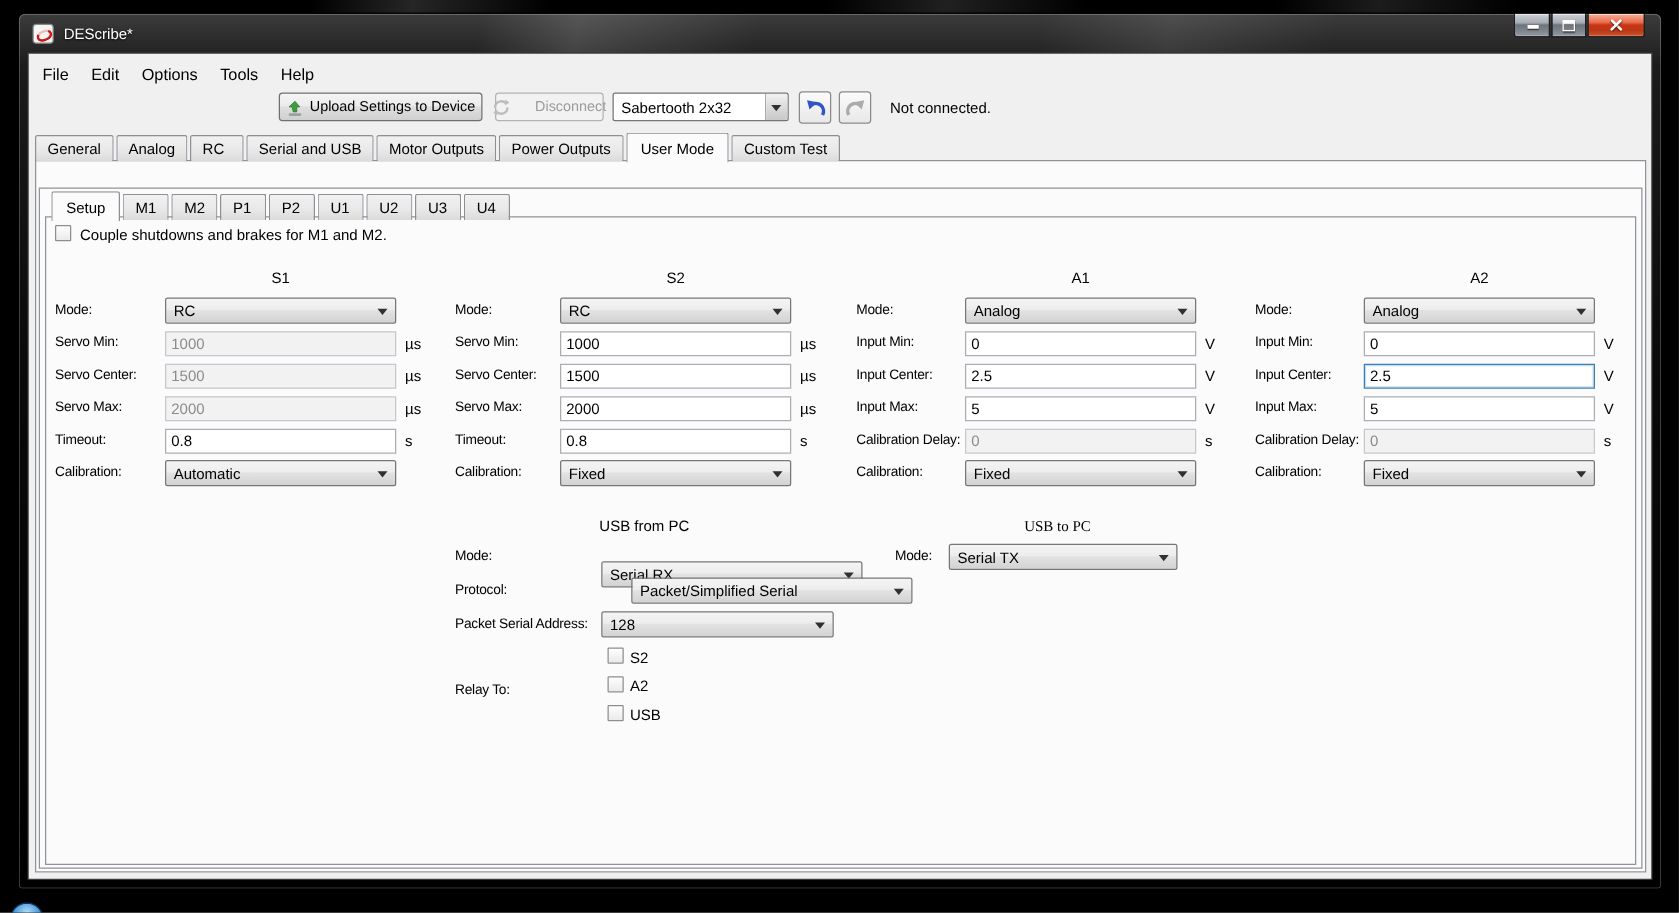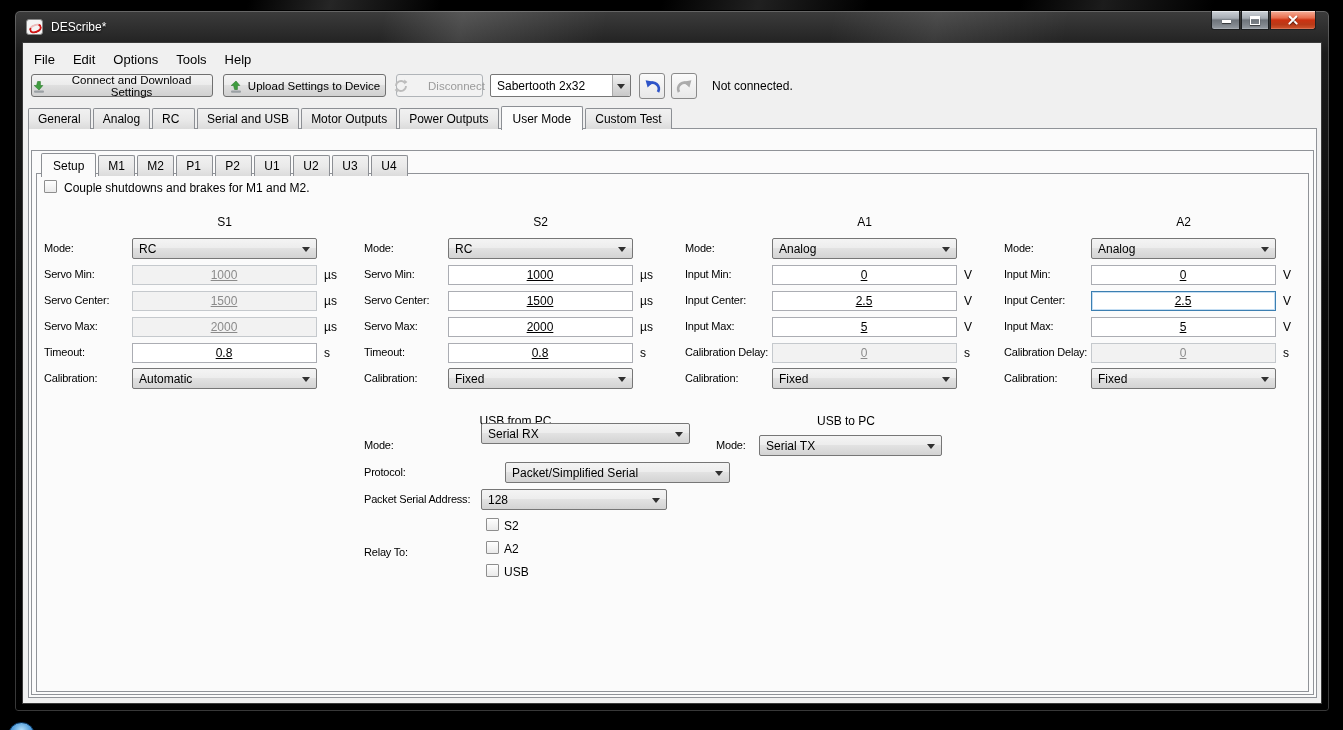--- a/index.html
+++ b/index.html
@@ -70,21 +70,21 @@
   .combo-arrow { position:absolute; right:6px; top:50%; margin-top:-2px; width:0; height:0;
     border-left:4px solid transparent; border-right:4px solid transparent; border-top:5px solid #303030; }
   .combo.device { left:467px; top:7px; width:141px; height:23px; background:#fff; }
   .combo.device .combo-arrow { right:5px; }
   .combo.device::after { content:""; position:absolute; right:0; top:0; bottom:0; width:17px;
     background:linear-gradient(180deg,#f2f2f2,#dcdcdc 50%,#c8c8c8); border-left:1px solid #a9a9a9; border-radius:0 2px 2px 0; }
   .combo.device .combo-arrow { z-index:2; }
 
   
   .textbox { position:absolute; height:20px; border:1px solid #abadb3; background:#fff;
-    font-size:12px; text-align:center; padding:2px 5px 12px 4px;text-decoration:underline; }
+    font-size:12px; text-align:left; padding:2px 5px 12px 4px; }
   .textbox.disabled { background:#f2f2f2; border-color:#c5c9cd; color:#8b8b8b; }
   .textbox.focused { border:1px solid #3c7fb1; box-shadow:0 0 0 1px rgba(90,160,220,.35) inset; }
 
   
   .tabstrip { position:absolute; display:flex; align-items:flex-end; z-index:4; }
   .tab { padding:3px 9px 3px 9px; font-size:12px; border:1px solid #8c8f94; border-bottom:none;
     border-radius:2px 2px 0 0; margin-right:2px; background:linear-gradient(180deg,#f1f1f1,#e9e9e9 55%,#dbdbdb); cursor:pointer; white-space:nowrap; position:relative; }
   .tab.active { background:#fbfbfb; padding:5px 11px 4px 11px; margin-bottom:-1px; z-index:6; }
   #tabs-main { left:5px; top:63px; }
   #tabs-main .tab:nth-child(3) { min-width:43px; }
@@ -131,27 +131,20 @@
     <div class="client">
       <div class="menubar" id="menubar">
           <div class="menu-item">File</div>
           <div class="menu-item">Edit</div>
           <div class="menu-item">Options</div>
           <div class="menu-item">Tools</div>
           <div class="menu-item">Help</div>
         </div>
 
       <div class="toolbar">
-        <button class="tbtn" id="btn-connect">
-          <svg width="14" height="14" viewBox="0 0 14 14">
-            <rect x="2" y="11.5" width="10" height="2.2" rx="1" fill="#9aa0a4"></rect>
-            <path d="M5.6 2.5 h2.8 v4 h2.4 L7 11 2.2 6.5 h2.4 z" fill="#3f9d3f" stroke="#2c7a2c" stroke-width=".6"></path>
-          </svg>
-          <span>Connect and Download Settings</span>
-        </button>
         <button class="tbtn" id="btn-upload">
           <svg width="14" height="14" viewBox="0 0 14 14">
             <rect x="2" y="11.5" width="10" height="2.2" rx="1" fill="#9aa0a4"></rect>
             <path d="M5.6 10.5 h2.8 v-4 h2.4 L7 2 2.2 6.5 h2.4 z" fill="#3f9d3f" stroke="#2c7a2c" stroke-width=".6"></path>
           </svg>
           <span>Upload Settings to Device</span>
         </button>
         <button class="tbtn disabled" id="btn-disconnect">
           <svg width="14" height="14" viewBox="0 0 14 14">
             <path d="M12 7a5 5 0 0 1-8.6 3.4" stroke="#bcbcbc" stroke-width="1.8" fill="none"></path>
@@ -297,42 +290,42 @@
               <span class="row-label" style="position: absolute; left: 967px; top: 172px;">Calibration Delay:</span>
               <div class="textbox disabled" style="position: absolute; left: 1054px; top: 169px; width: 185px;">0</div>
               <span class="unit" style="position: absolute; left: 1246px; top: 172px;">s</span>
               <span class="row-label" style="position: absolute; left: 967px; top: 198px;">Calibration:</span>
               <div class="combo" style="position: absolute; left: 1054px; top: 194px; width: 185px;">
                 <span class="combo-val">Fixed</span>
                 <span class="combo-arrow"></span>
               </div>
               <span class="col-header" style="position: absolute; left: 327px; top: 240px; width: 303px;">USB from PC</span>
               <span class="row-label" style="position: absolute; left: 327px; top: 265px;">Mode:</span>
-              <div class="combo" style="position: absolute; left: 444px; top: 249px; width: 209px;">
+              <div class="combo" style="position: absolute; left: 444px; top: 275px; width: 209px;">
                 <span class="combo-val">Serial RX</span>
                 <span class="combo-arrow"></span>
               </div>
               <span class="row-label" style="position: absolute; left: 327px; top: 292px;">Protocol:</span>
               <div class="combo" style="position: absolute; left: 468px; top: 288px; width: 225px;">
                 <span class="combo-val">Packet/Simplified Serial</span>
                 <span class="combo-arrow"></span>
               </div>
               <span class="row-label" style="position: absolute; left: 327px; top: 319px;">Packet Serial Address:</span>
               <div class="combo" style="position: absolute; left: 444px; top: 315px; width: 186px;">
                 <span class="combo-val">128</span>
                 <span class="combo-arrow"></span>
               </div>
               <span class="row-label" style="position: absolute; left: 327px; top: 372px;">Relay To:</span>
               <div class="chkbox" style="left: 449px; top: 344px;"></div>
               <span class="chklabel" style="left: 467px; top: 345px;">S2</span>
               <div class="chkbox" style="left: 449px; top: 367px;"></div>
               <span class="chklabel" style="left: 467px; top: 368px;">A2</span>
               <div class="chkbox" style="left: 449px; top: 390px;"></div>
               <span class="chklabel" style="left: 467px; top: 391px;">USB</span>
-              <span class="col-header" style="position: absolute; left: 679px; top: 240px; width: 260px;">USB to PC</span>
+              <span class="col-header" style="position: absolute; left: 679px; top: 240px; width: 260px; font-family: Liberation Serif, serif;">USB to PC</span>
               <span class="row-label" style="position: absolute; left: 679px; top: 265px;">Mode:</span>
               <div class="combo" style="position: absolute; left: 722px; top: 261px; width: 183px;">
                 <span class="combo-val">Serial TX</span>
                 <span class="combo-arrow"></span>
               </div>
             </div>
         </div>
       </div>
     </div>
   </div>

